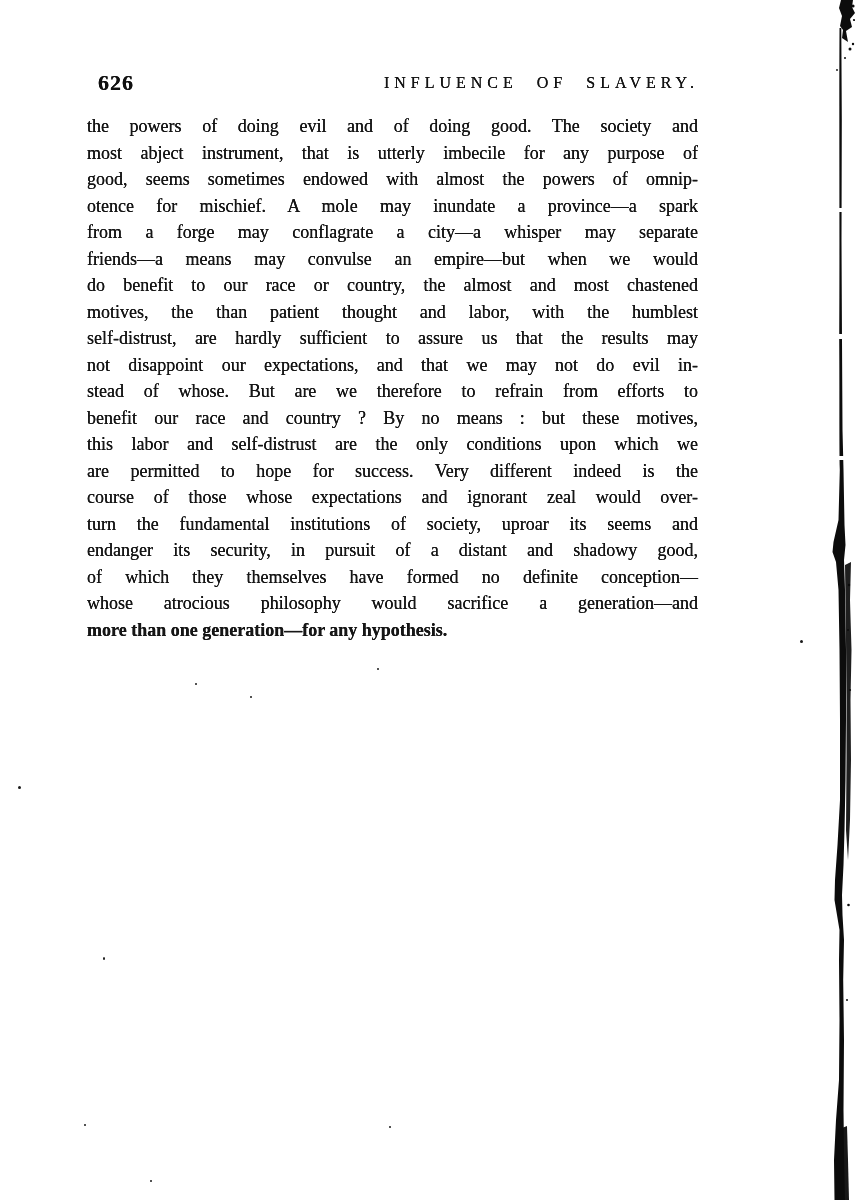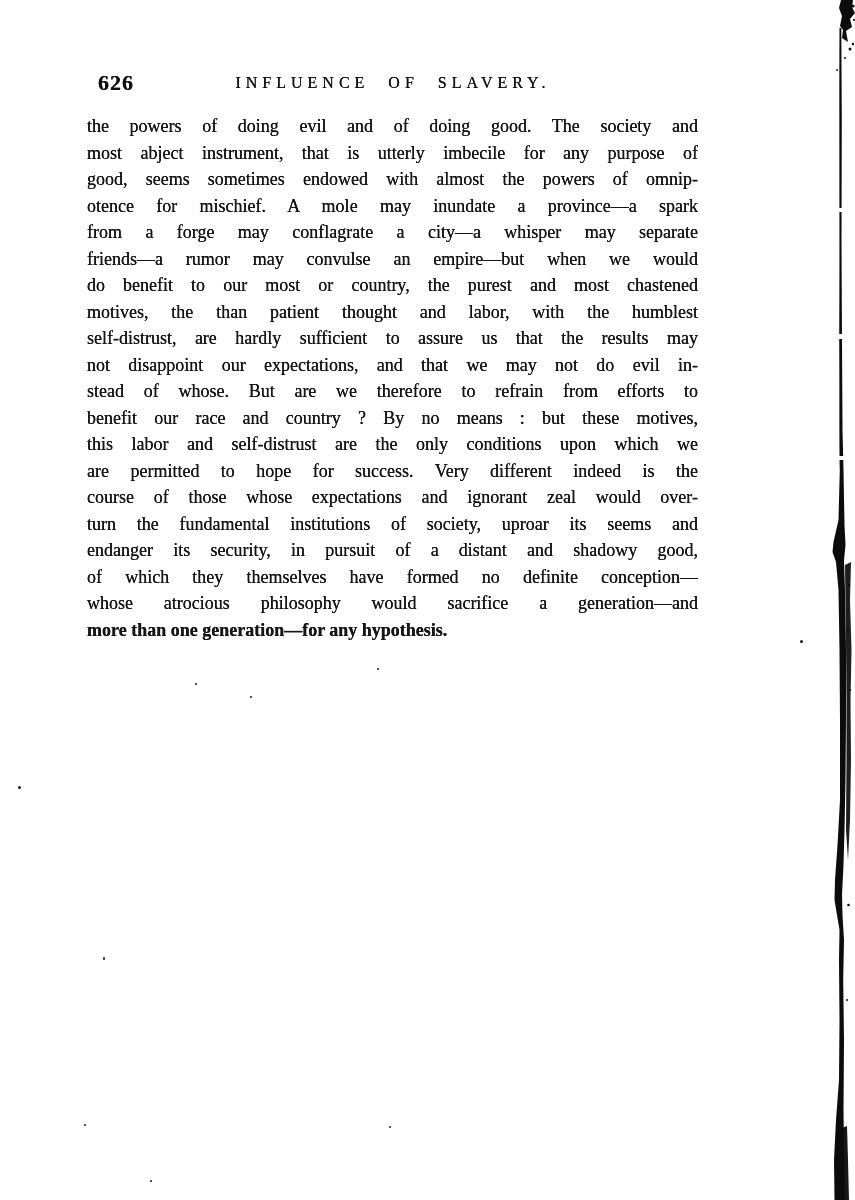--- a/index.html
+++ b/index.html
@@ -24,21 +24,21 @@
     font-weight: 700;
     letter-spacing: 1px;
     color: #101010;
     text-shadow: 0 0 0.5px #000;
   }
   .running-title {
     position: absolute;
     left: 87px;
     top: 74px;
     width: 612px;
-    text-align: center;
+    text-align: right;
     font-size: 16px;
     font-weight: 400;
     letter-spacing: 5px;
     word-spacing: 10px;
     color: #141414;
     text-shadow: 0 0 0.4px #000;
     white-space: nowrap;
   }
   .body-text {
     position: absolute;
@@ -80,22 +80,22 @@
   <div class="page-number">626</div>
 
   <div class="running-title">INFLUENCE OF SLAVERY.</div>
 
   <div class="body-text">
       <div class="line">the powers of doing evil and of doing good.  The society and</div>
       <div class="line">most abject instrument, that is utterly imbecile for any purpose of</div>
       <div class="line">good, seems sometimes endowed with almost the powers of omnip-</div>
       <div class="line">otence for mischief.  A mole may inundate a province—a spark</div>
       <div class="line">from a forge may conflagrate a city—a whisper may separate</div>
-      <div class="line">friends—a rumor may convulse an empire—but when we would</div>
-      <div class="line">do benefit to our most or country, the purest and most chastened</div>
+      <div class="line">friends—a means may convulse an empire—but when we would</div>
+      <div class="line">do benefit to our race or country, the almost and most chastened</div>
       <div class="line">motives, the than patient thought and labor, with the humblest</div>
       <div class="line">self-distrust, are hardly sufficient to assure us that the results may</div>
       <div class="line">not disappoint our expectations, and that we may not do evil in-</div>
       <div class="line">stead of whose.  But are we therefore to refrain from efforts to</div>
       <div class="line">benefit our race and country ?  By no means : but these motives,</div>
       <div class="line">this labor and self-distrust are the only conditions upon which we</div>
       <div class="line">are permitted to hope for success.  Very different indeed is the</div>
       <div class="line">course of those whose expectations and ignorant zeal would over-</div>
       <div class="line">turn the fundamental institutions of society, uproar its seems and</div>
       <div class="line">endanger its security, in pursuit of a distant and shadowy good,</div>

